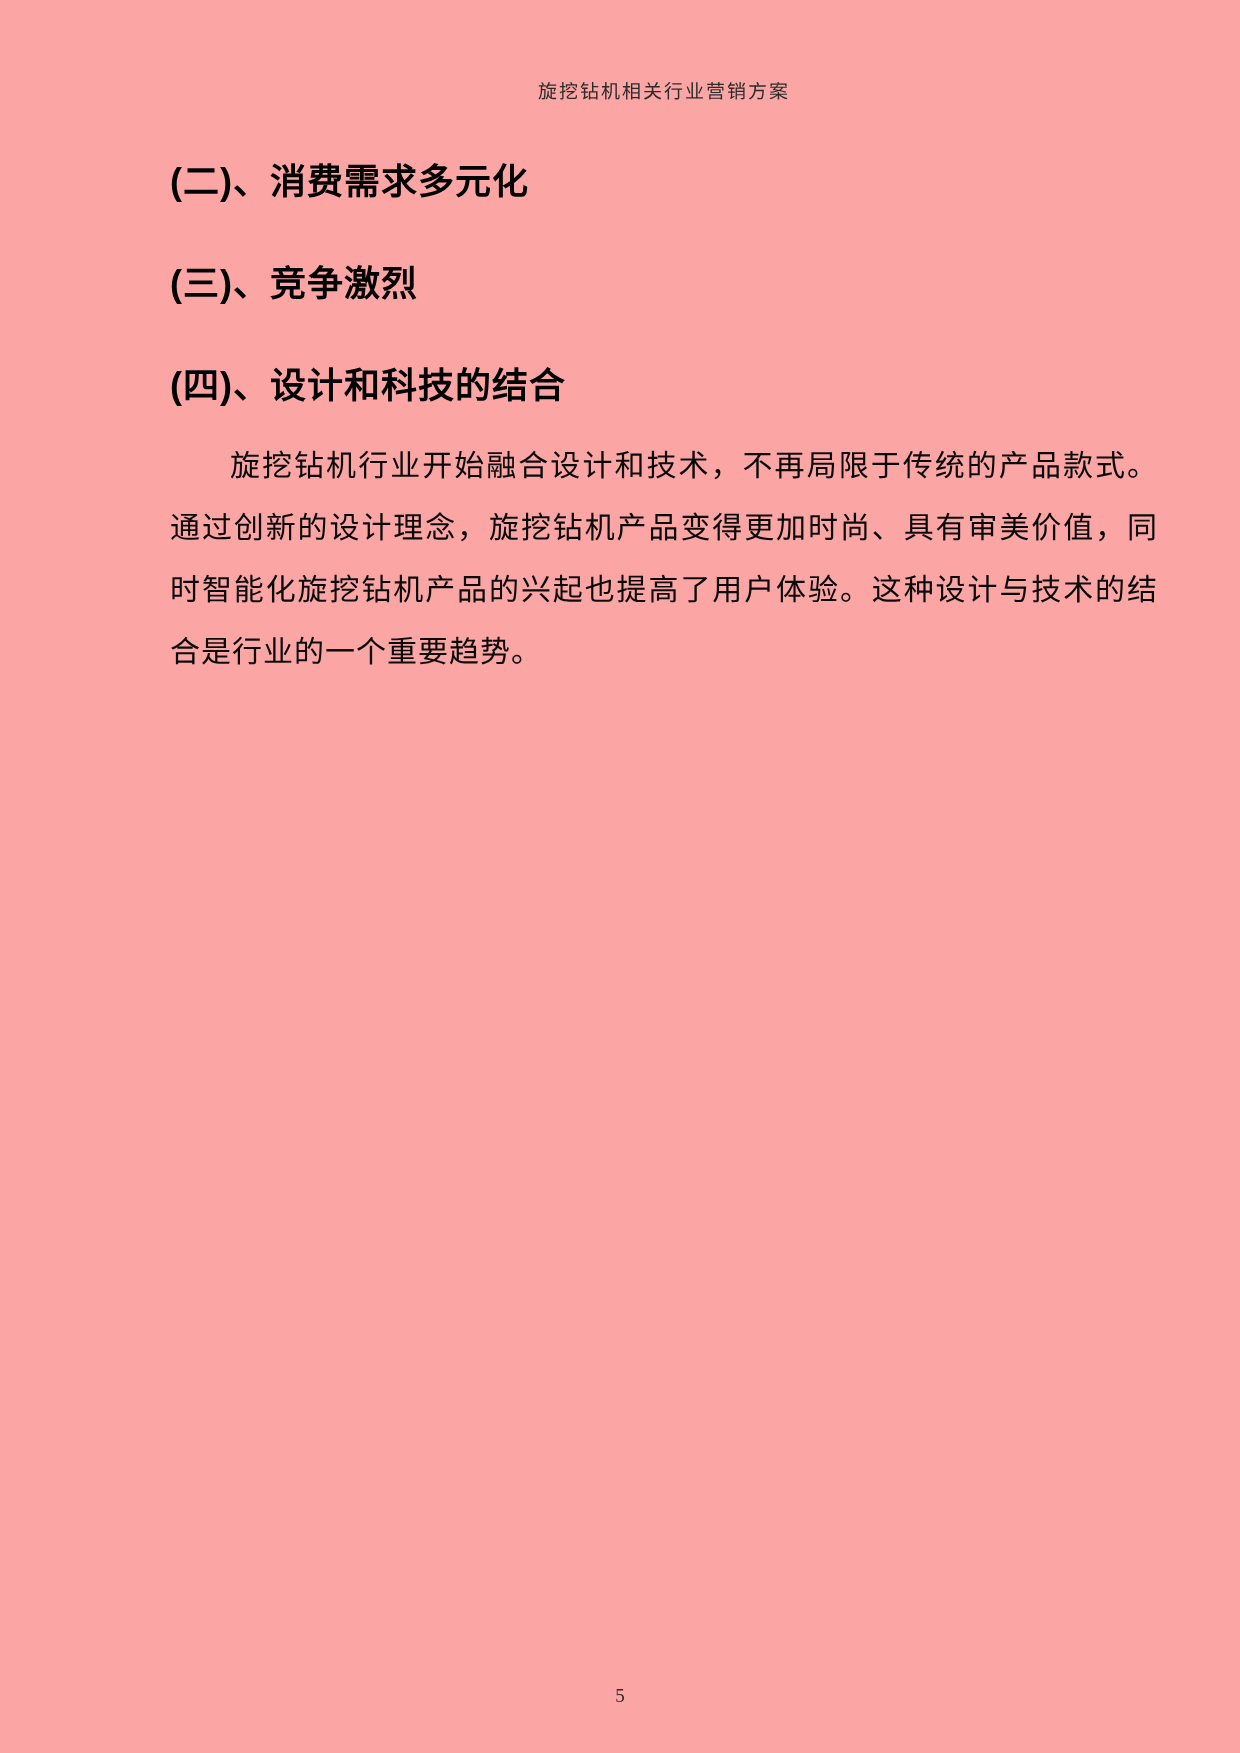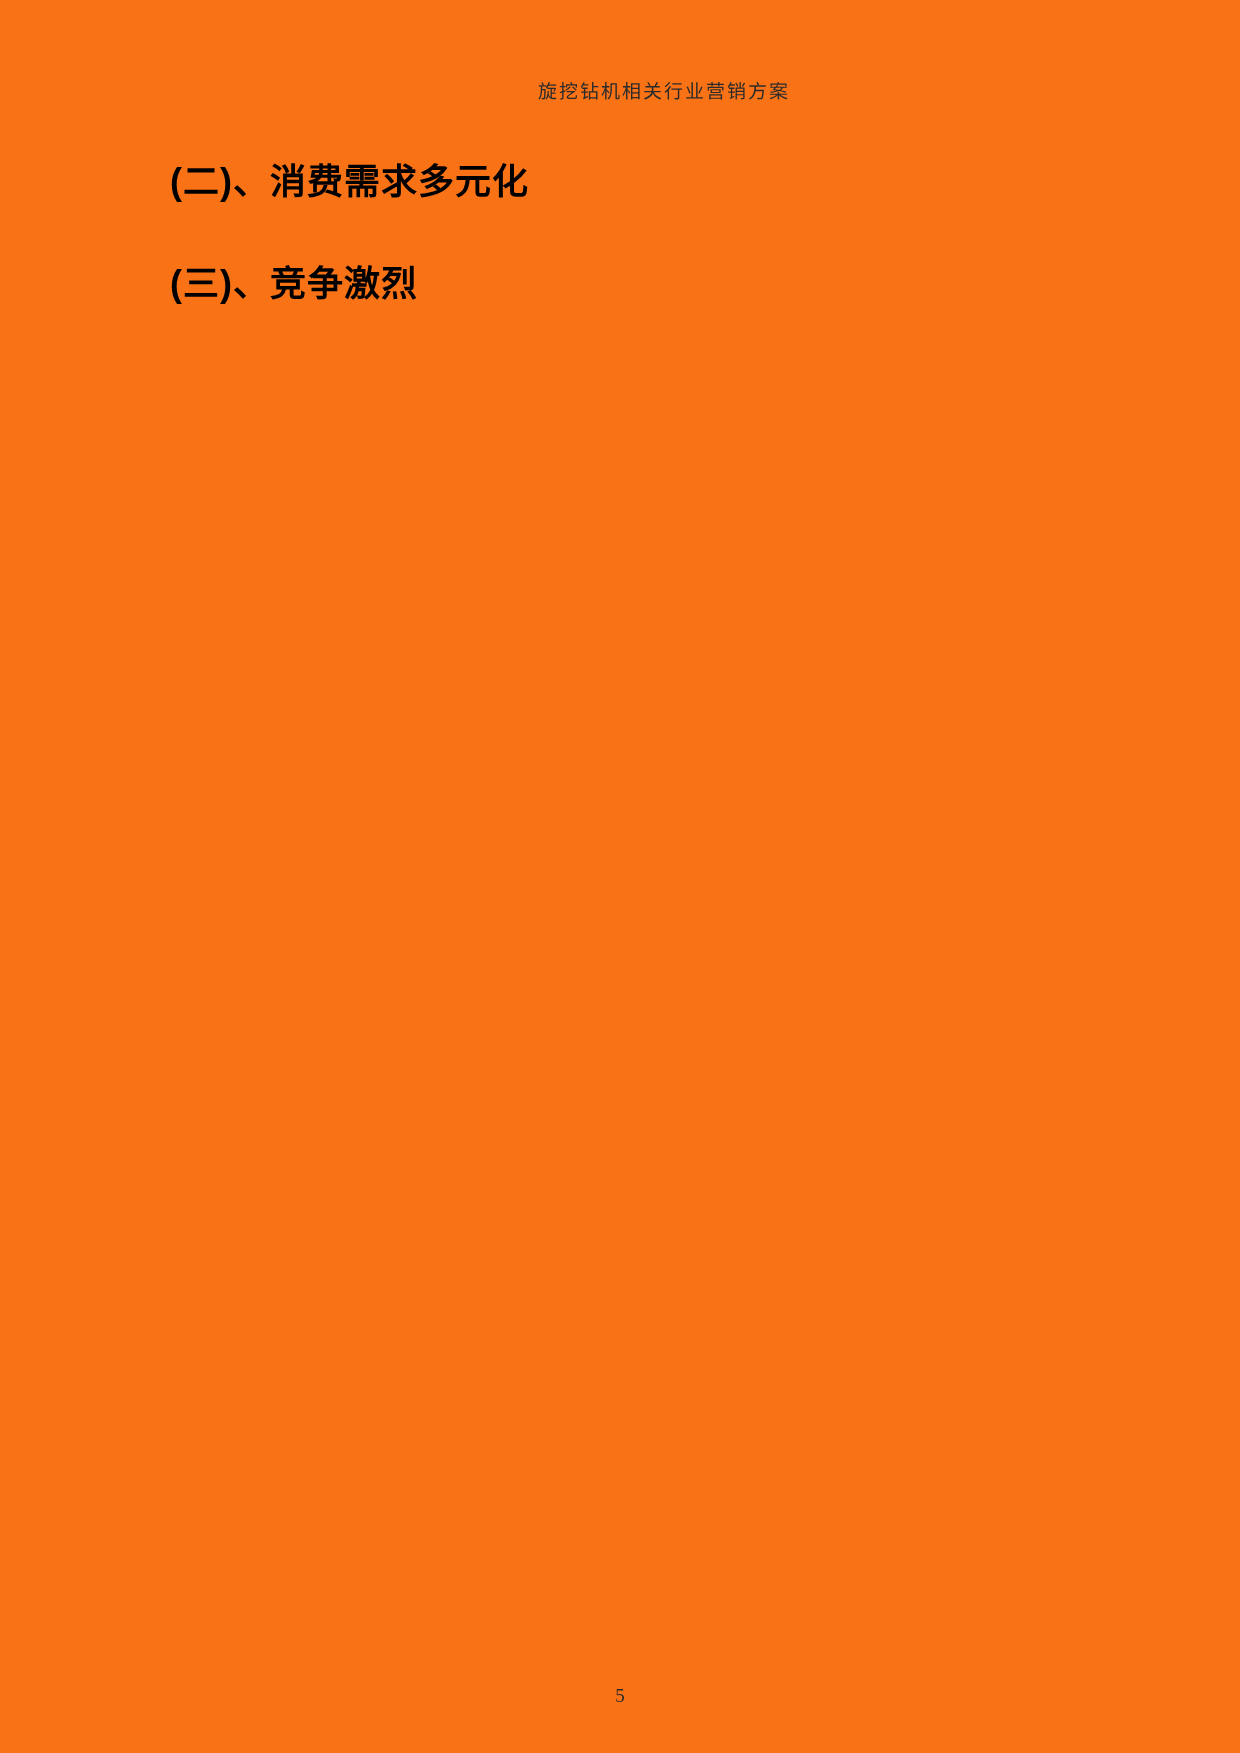--- a/index.html
+++ b/index.html
@@ -5,21 +5,21 @@
   html, body {
     margin: 0;
     padding: 0;
     background: #ffffff;
   }
   .page {
     position: relative;
     width: 1240px;
     height: 1753px;
     margin: 0 auto;
-    background: #f97316;
+    background: #fca5a5;
     box-sizing: border-box;
     padding: 76px 82px 0 170px;
     color: #000000;
     font-family: "Liberation Serif", "DejaVu Serif", serif;
     overflow: hidden;
   }
   .doc-header {
     text-align: center;
     font-size: 19px;
     letter-spacing: 2px;
@@ -65,17 +65,21 @@
   <div class="doc-header">旋挖钻机相关行业营销方案</div>
 
   <section>
     <h2 class="sec-heading">(二)、消费需求多元化</h2>
   </section>
 
   <section>
     <h2 class="sec-heading">(三)、竞争激烈</h2>
   </section>
 
+  <section>
+    <h2 class="sec-heading">(四)、设计和科技的结合</h2>
+    <p class="sec-body">旋挖钻机行业开始融合设计和技术，不再局限于传统的产品款式。通过创新的设计理念，旋挖钻机产品变得更加时尚、具有审美价值，同时智能化旋挖钻机产品的兴起也提高了用户体验。这种设计与技术的结合是行业的一个重要趋势。</p>
+  </section>
 
 
   <div class="page-footer">5</div>
 
 </div>
 
 </body></html>

